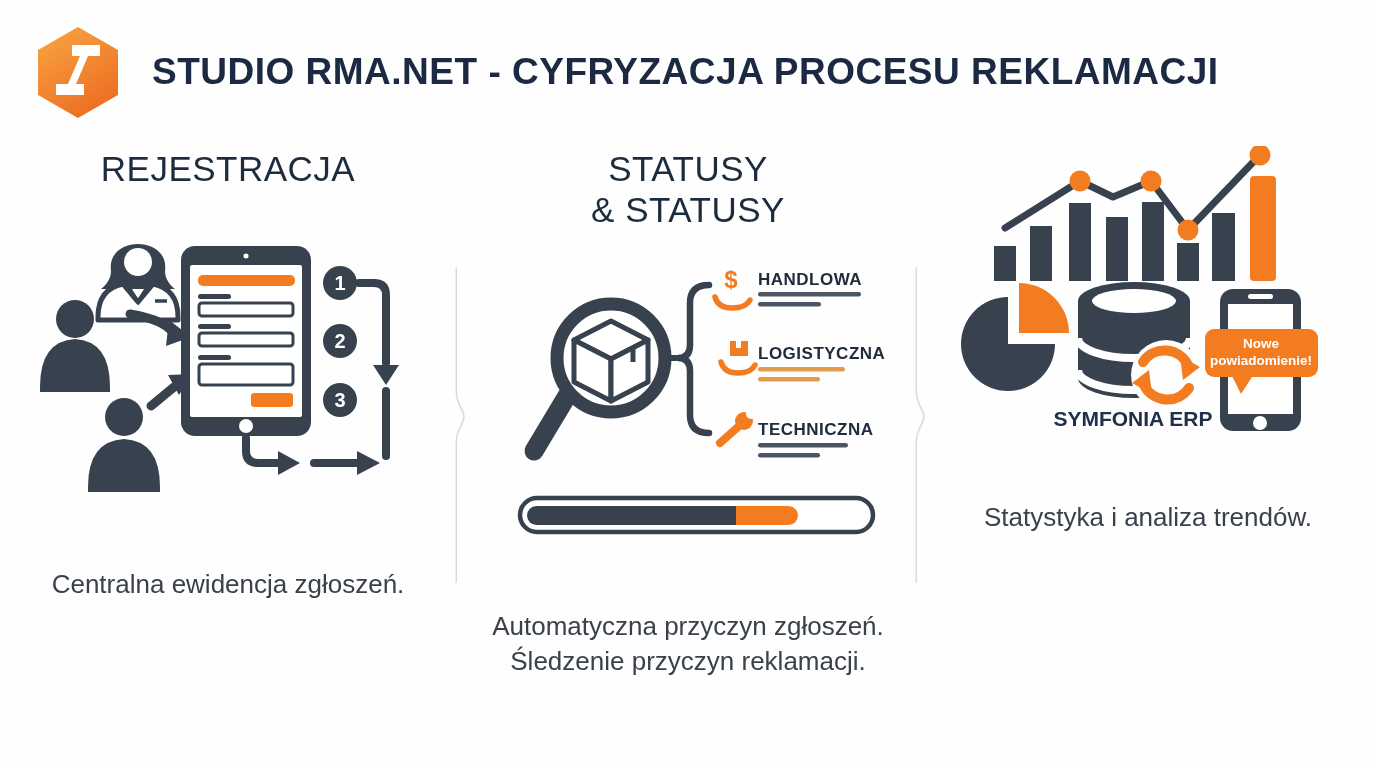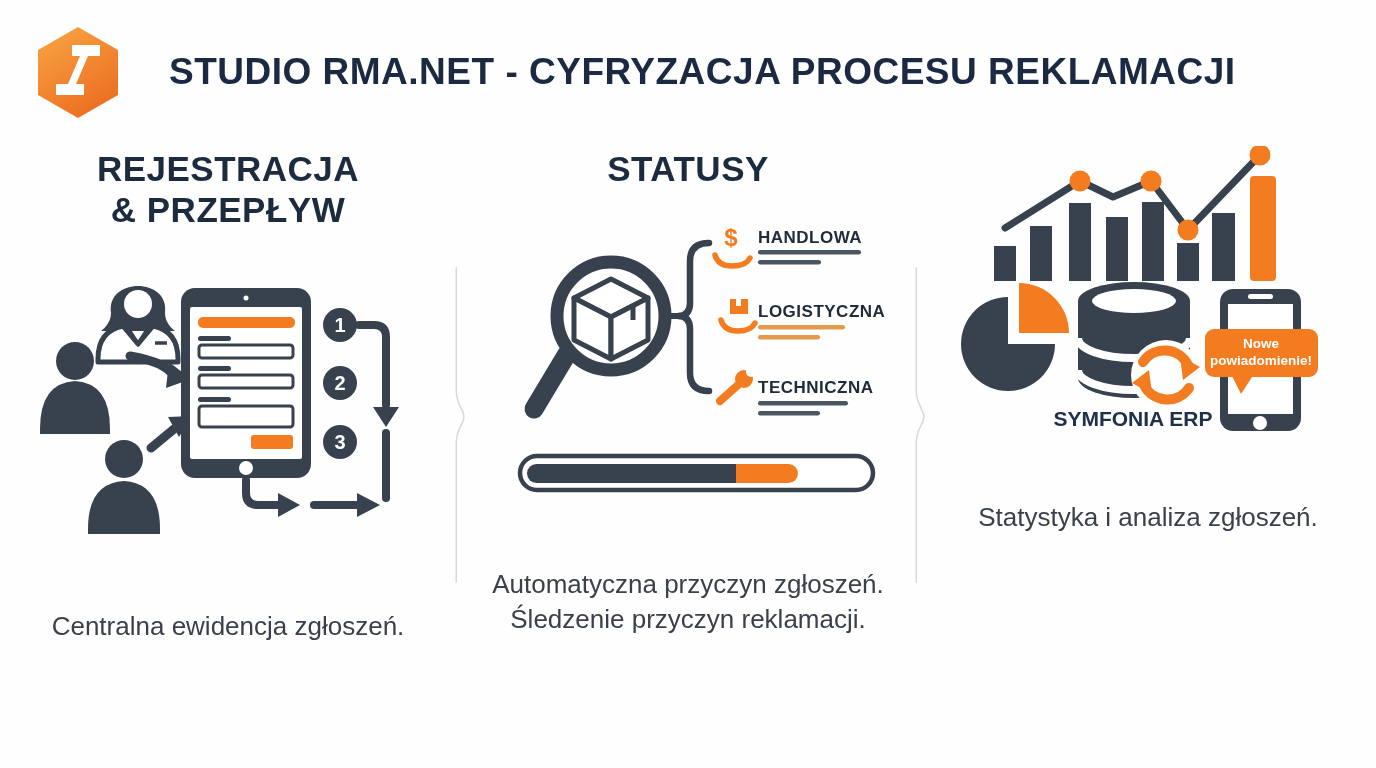--- a/index.html
+++ b/index.html
@@ -1,25 +1,25 @@
 <!DOCTYPE html>
 <html><head>
 <meta charset="utf-8">
 <style>
   html,body{margin:0;padding:0;background:#ffffff;}
   body{width:1376px;height:768px;overflow:hidden;font-family:"Liberation Sans",sans-serif;}
   .page{position:relative;width:1376px;height:768px;background:#fefefe;}
 
-  header.top{display:flex;align-items:center;gap:47px;padding:22px 0 0 34px;height:100px;}
+  header.top{display:flex;align-items:center;gap:30px;padding:22px 0 0 34px;height:100px;}
   .logo-wrap{width:88px;height:95px;flex:0 0 auto;}
   h1.title{margin:0;font-size:37px;font-weight:800;color:#1b2a42;letter-spacing:.5px;white-space:nowrap;}
 
   .columns{display:grid;grid-template-columns:440px 20px 440px 20px 440px;padding:0 8px;align-items:start;}
   .col{display:flex;flex-direction:column;align-items:center;}
-  .col h2{margin:26px 16px 0;font-size:35px;line-height:1.18;font-weight:700;color:#1c2b3e;text-align:center;letter-spacing:.5px;}
+  .col h2{margin:26px 16px 0;font-size:35px;line-height:1.18;font-weight:400;color:#1c2b3e;text-align:center;letter-spacing:.5px;}
   .illus{margin-top:24px;height:300px;}
   .desc{margin:54px 18px 0;font-size:26px;line-height:1.35;color:#3a414b;text-align:center;font-weight:400;}
 
   .divider-cell{display:flex;justify-content:center;}
   .divider-cell svg{margin-top:33px;}
 
   svg text{font-family:"Liberation Sans",sans-serif;}
   .svg-label{font-weight:bold;fill:#202c3a;}
   .step-num{font-weight:bold;fill:#ffffff;}
 </style>
@@ -42,21 +42,20 @@
       </svg>
     </div>
     <h1 class="title">STUDIO RMA.NET - CYFRYZACJA PROCESU REKLAMACJI</h1>
   </header>
 
   <main class="columns">
 
     <section class="col">
       <h2>
         <span>REJESTRACJA</span><br>
-        <span>&amp; PRZEPŁYW</span>
       </h2>
       <div class="illus">
         <svg width="420" height="300" viewBox="0 0 420 300">
 
           <g>
             <path d="M93 58 C88 22 152 22 147 58 C147 66 152 72 157 76 L83 76 C88 72 93 66 93 58 Z" fill="#37424E"></path>
             <circle cx="120" cy="49" r="14" fill="#ffffff"></circle>
             <path d="M80 104 Q80 76 105 71 L120 89 L135 71 Q160 76 160 104 L160 107 L80 107 Z" fill="#ffffff" stroke="#37424E" stroke-width="5" stroke-linejoin="round"></path>
             <path d="M110 73 L120 89 L130 73" fill="none" stroke="#37424E" stroke-width="3.5"></path>
             <line x1="137" y1="88" x2="149" y2="88" stroke="#37424E" stroke-width="3.5"></line>
@@ -126,20 +125,21 @@
 
     <div class="divider-cell">
       <svg width="34" height="540" viewBox="0 0 34 540">
         <path d="M14 2 V210 C14 238 27 242 27 256 C27 270 14 274 14 302 V538" fill="none" stroke="#D9D9D9" stroke-width="2.5"></path>
       </svg>
     </div>
 
     <section class="col">
       <h2>
         <span>STATUSY</span><br>
+        <span>&amp; STATUSY</span>
       </h2>
       <div class="illus">
         <svg width="420" height="300" viewBox="0 0 420 300">
 
           <g>
             <line x1="89" y1="141" x2="56" y2="196" stroke="#37424E" stroke-width="19" stroke-linecap="round"></line>
             <circle cx="133" cy="103" r="54" fill="#ffffff" stroke="#37424E" stroke-width="13"></circle>
             <g>
               <polygon points="133,66 170,85 133,104 96,85" fill="#ffffff" stroke="#37424E" stroke-width="5" stroke-linejoin="round"></polygon>
               <polygon points="96,85 133,104 133,146 96,127" fill="#ffffff" stroke="#37424E" stroke-width="5" stroke-linejoin="round"></polygon>
@@ -260,18 +260,18 @@
             <rect x="277" y="183" width="113" height="48" rx="9" fill="#F47C20"></rect>
             <polygon points="303,228 313,248 326,228" fill="#F47C20"></polygon>
             <text x="333" y="202" font-size="13.5" font-weight="bold" fill="#ffffff" text-anchor="middle">Nowe</text>
             <text x="333" y="219" font-size="13.5" font-weight="bold" fill="#ffffff" text-anchor="middle">powiadomienie!</text>
           </g>
 
           <text x="205" y="280" font-size="21" font-weight="bold" fill="#20304A" text-anchor="middle">SYMFONIA ERP</text>
         </svg>
       </div>
       <p class="desc">
-        <span>Statystyka i analiza zgłoszeń.</span><br>
+        <span>Statystyka i analiza trendów.</span><br>
       </p>
     </section>
 
   </main>
 </div>
 
 </body></html>

